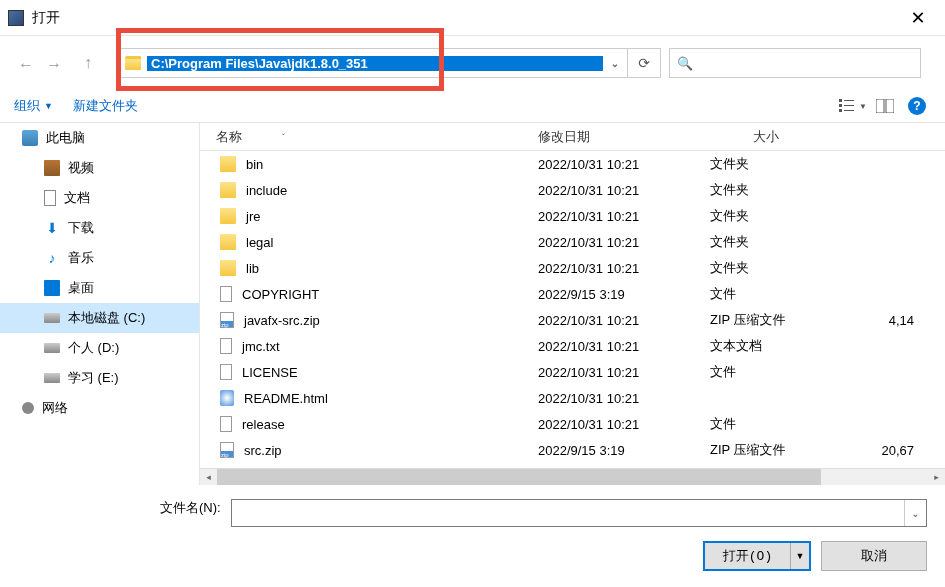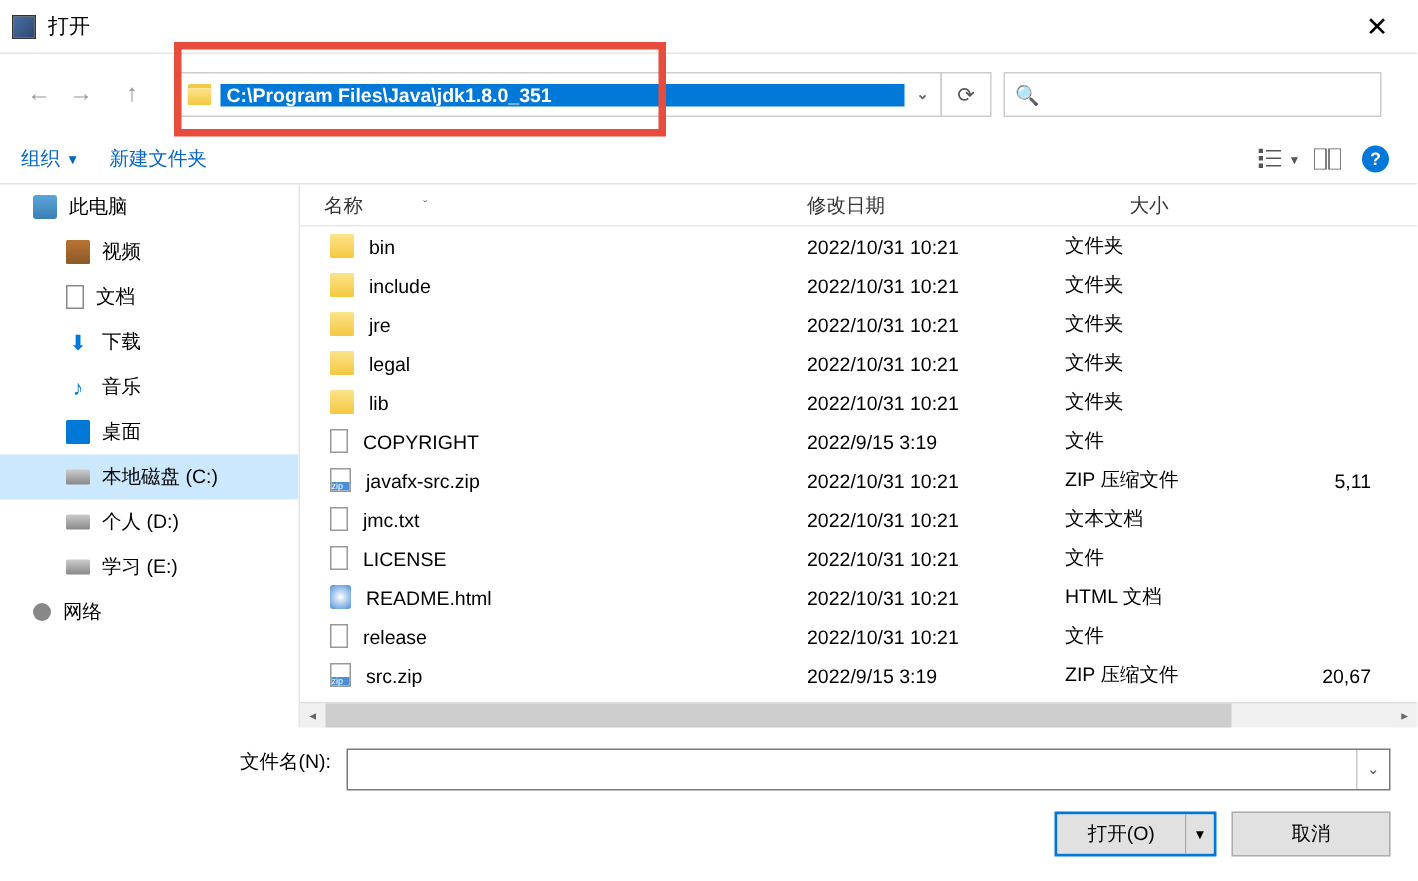--- a/index.html
+++ b/index.html
@@ -81,21 +81,21 @@
     
     .bottom { padding: 14px 18px 14px 160px; }
     .fn-row { display: flex; margin-bottom: 14px; }
     .fn-label { margin-right: 10px; font-size: 13px; }
     .fn-input { flex: 1; height: 28px; border: 1px solid #7a7a7a; display: flex; align-items: center; }
     .fn-text { flex: 1; border: none; outline: none; padding: 0 6px; font-family: inherit; }
     .fn-dd { width: 22px; height: 100%; display: flex; align-items: center; justify-content: center; border-left: 1px solid #ccc; font-size: 10px; color: #555; cursor: pointer; }
     
     .btn-row { display: flex; justify-content: flex-end; gap: 10px; }
     .btn-open-wrap { display: flex; border: 2px solid #0078d7; }
-    .btn-open { width: 86px; height: 26px; background: #e1e1e1; border: none; border-right: 1px solid #aaa; cursor: pointer; font-family: Liberation Sans, sans-serif; font-size: 13px; }
+    .btn-open { width: 86px; height: 26px; background: #e1e1e1; border: none; border-right: 1px solid #aaa; cursor: pointer; font-family: Liberation Mono, monospace; font-size: 13px; }
     .btn-open-dd { width: 18px; background: #e1e1e1; display: flex; align-items: center; justify-content: center; font-size: 9px; cursor: pointer; }
     .btn-cancel { width: 106px; height: 30px; background: #e1e1e1; border: 1px solid #adadad; cursor: pointer; font-family: inherit; font-size: 13px; }
   </style>
 </head>
 <body>
 
 <div class="titlebar">
   <div class="titlebar-icon"></div>
   <div class="titlebar-title">打开</div>
   <div class="close-btn">✕</div>
@@ -255,21 +255,21 @@
           <div class="fl-cell col-type">文件</div>
           <div class="fl-cell col-size"></div>
         </div>
         <div class="fl-row">
           <div class="fl-cell col-name">
             <span class="file-icon fi-zip"></span>
             <span>javafx-src.zip</span>
           </div>
           <div class="fl-cell col-date">2022/10/31 10:21</div>
           <div class="fl-cell col-type">ZIP 压缩文件</div>
-          <div class="fl-cell col-size">5,11</div>
+          <div class="fl-cell col-size">4,14</div>
         </div>
         <div class="fl-row">
           <div class="fl-cell col-name">
             <span class="file-icon fi-txt"></span>
             <span>jmc.txt</span>
           </div>
           <div class="fl-cell col-date">2022/10/31 10:21</div>
           <div class="fl-cell col-type">文本文档</div>
           <div class="fl-cell col-size"></div>
         </div>
@@ -281,21 +281,20 @@
           <div class="fl-cell col-date">2022/10/31 10:21</div>
           <div class="fl-cell col-type">文件</div>
           <div class="fl-cell col-size"></div>
         </div>
         <div class="fl-row">
           <div class="fl-cell col-name">
             <span class="file-icon fi-html"></span>
             <span>README.html</span>
           </div>
           <div class="fl-cell col-date">2022/10/31 10:21</div>
-          <div class="fl-cell col-type">HTML 文档</div>
           <div class="fl-cell col-size"></div>
         </div>
         <div class="fl-row">
           <div class="fl-cell col-name">
             <span class="file-icon fi-file"></span>
             <span>release</span>
           </div>
           <div class="fl-cell col-date">2022/10/31 10:21</div>
           <div class="fl-cell col-type">文件</div>
           <div class="fl-cell col-size"></div>

